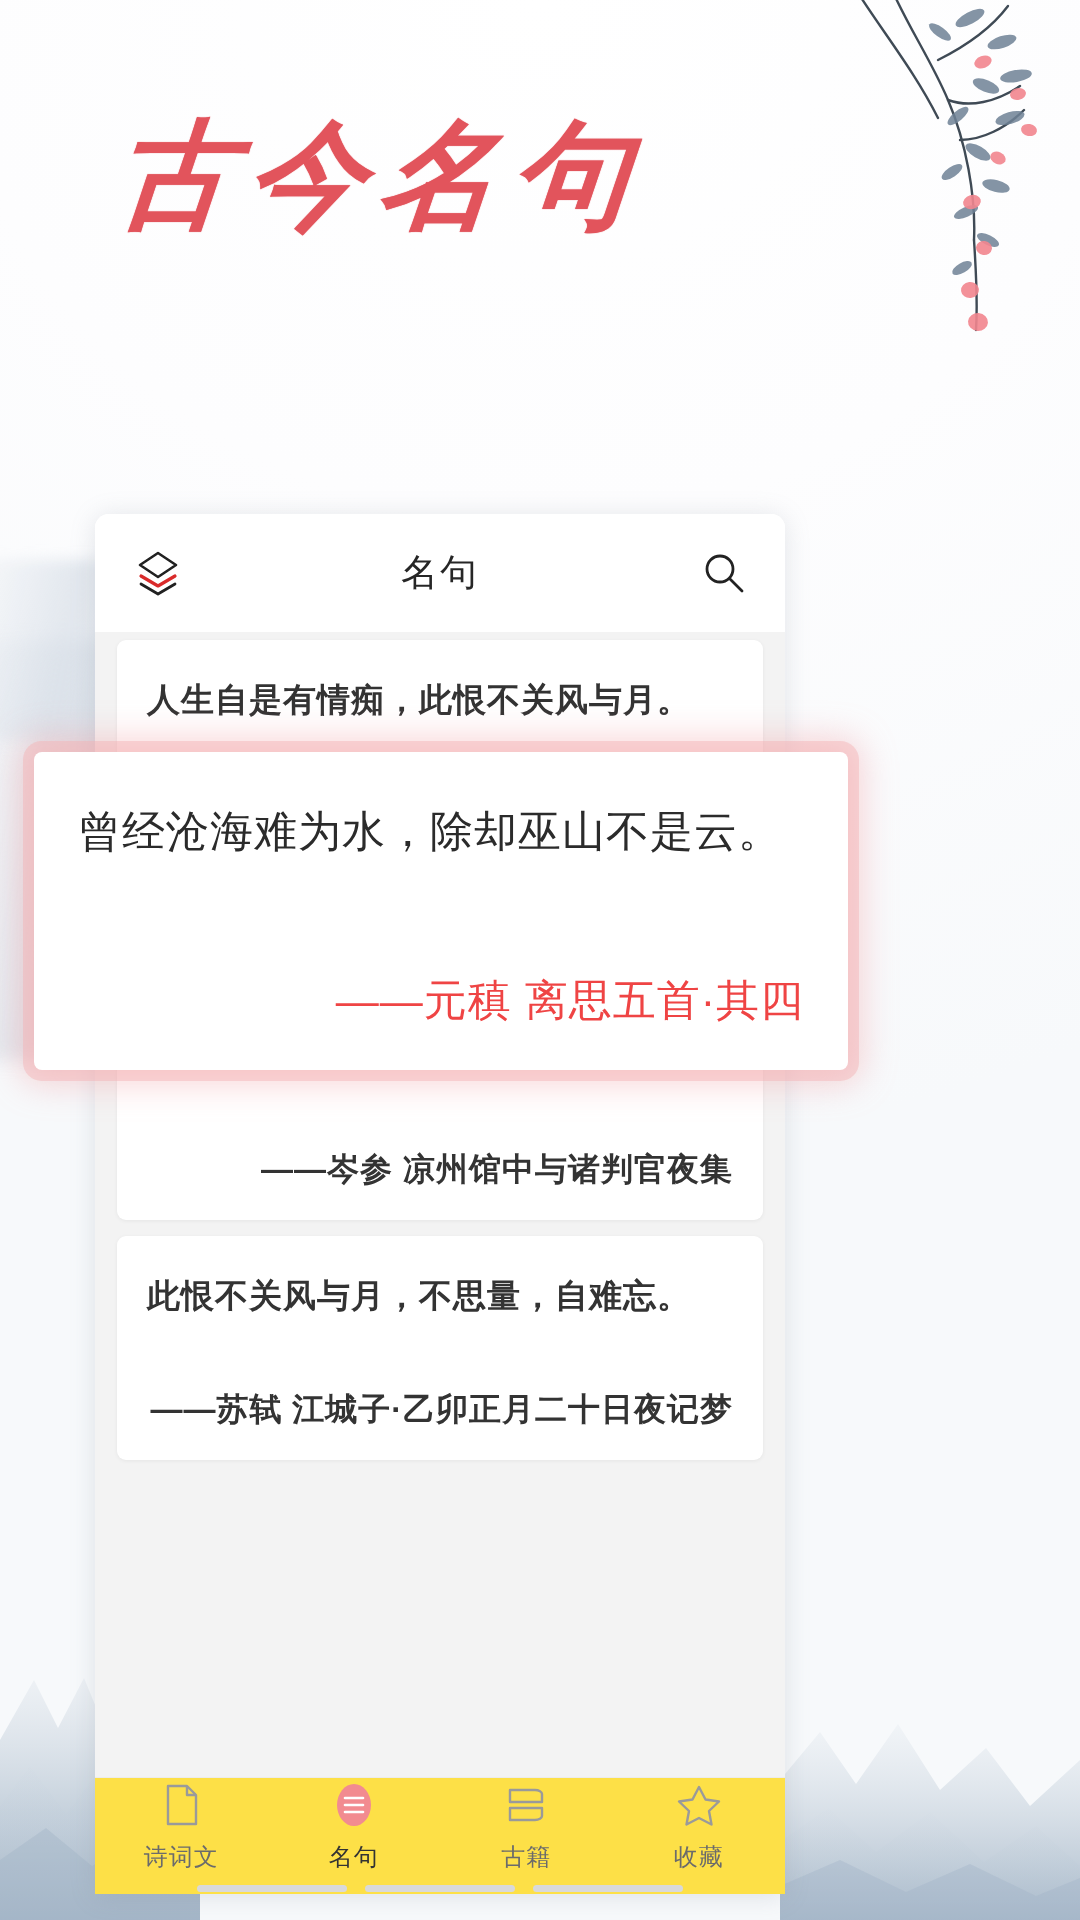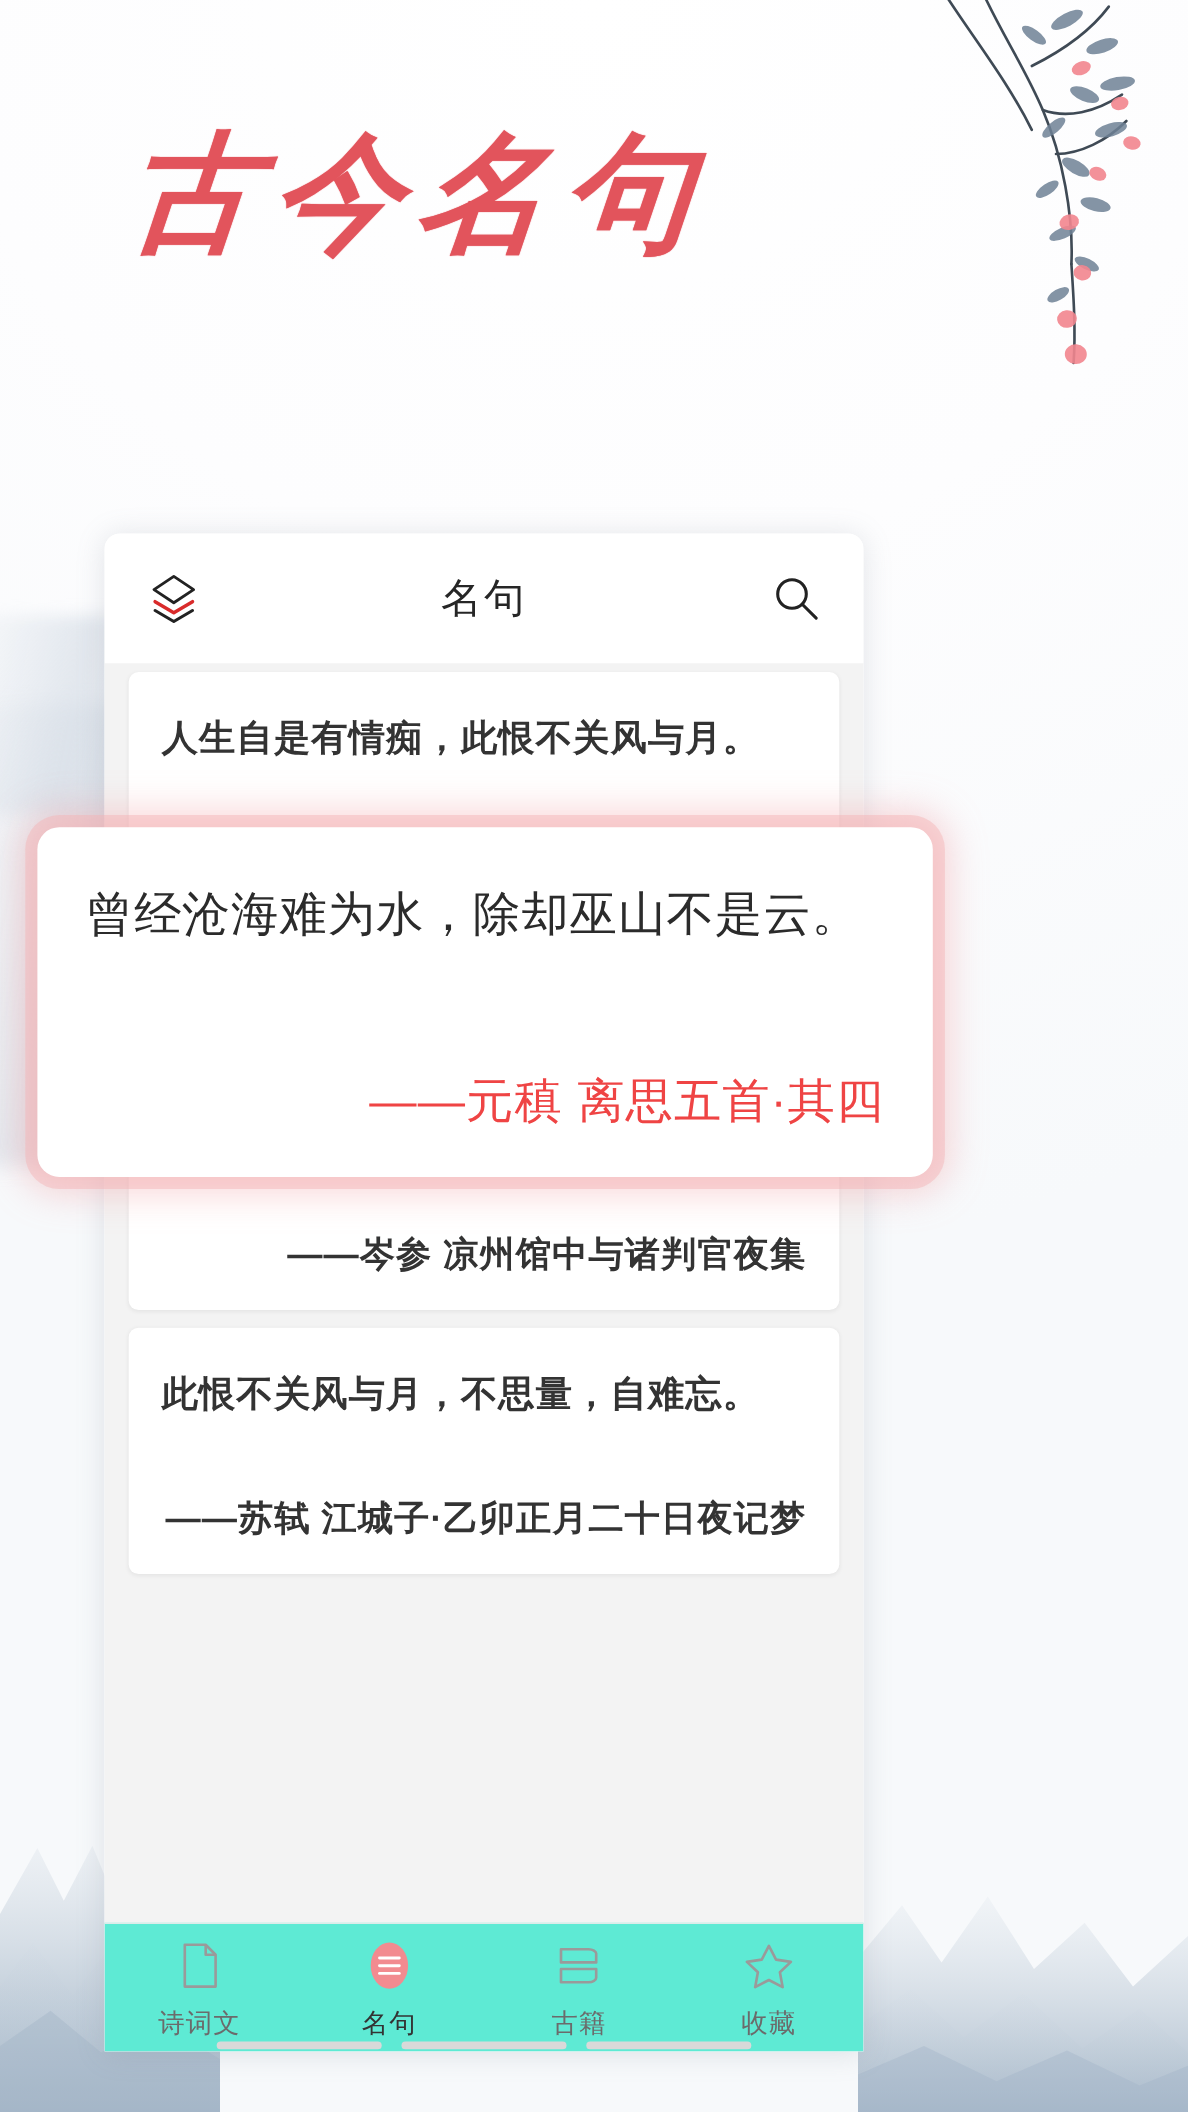--- a/index.html
+++ b/index.html
@@ -57,21 +57,21 @@
     transform:skewX(-5deg);
     text-shadow:0 0 1px #e2545c;
   }
 
   
   .branch { position:absolute; right:0px; top:-10px; width:260px; height:370px; z-index:2; }
 
   
   .phone {
     position:absolute;
-    left:95px; top:485px; width:690px; height:1380px;
+    left:95px; top:514px; width:690px; height:1380px;
     background:#ffffff;
     border-radius:14px 14px 0 0;
     box-shadow:0 2px 26px rgba(120,130,145,.20);
     overflow:hidden;
     z-index:4;
   }
 
   
   .appbar {
     position:relative; height:118px;
@@ -110,44 +110,44 @@
     font-size:33px; color:#333333; line-height:1.45; letter-spacing:1px;
   }
   .q-src {
     font-size:32px; color:#333333; text-align:right; letter-spacing:1px;
     margin-top:68px;
   }
 
   
   .tabbar {
     position:absolute; left:0; right:0; bottom:0; height:117px;
-    background:#5eead4;
+    background:#fde047;
     border-top:1px solid #ececec;
-    display:flex; align-items:center;
+    display:flex; align-items:flex-start;
   }
   .tab {
     flex:1; display:flex; flex-direction:column; align-items:center;
     gap:9px; cursor:pointer;
   }
   .tab-icon { width:54px; height:54px; display:block; }
   .tab-label { font-size:24px; color:#6b6b6b; letter-spacing:1px; }
   .tab.active .tab-label { color:#333333; }
 
   .home-indicator {
     position:absolute; bottom:2px; left:0; right:0;
     display:flex; justify-content:center; gap:18px;
   }
   .home-seg { width:150px; height:7px; background:#d9d9d9; border-radius:4px; }
 
   
   .highlight {
     position:absolute;
     left:34px; top:752px; width:814px; height:318px;
     background:#ffffff;
-    border-radius:20px;
+    border-radius:8px;
     z-index:9;
     padding:50px 44px 40px 44px;
     display:flex; flex-direction:column; justify-content:space-between;
     box-shadow:
       0 0 0 11px rgba(243,178,180,.45),
       0 0 34px 14px rgba(240,150,155,.40);
   }
   .highlight .hq-text {
     font-size:43px; color:#2b2b2b; letter-spacing:1px; line-height:1.35;
   }

